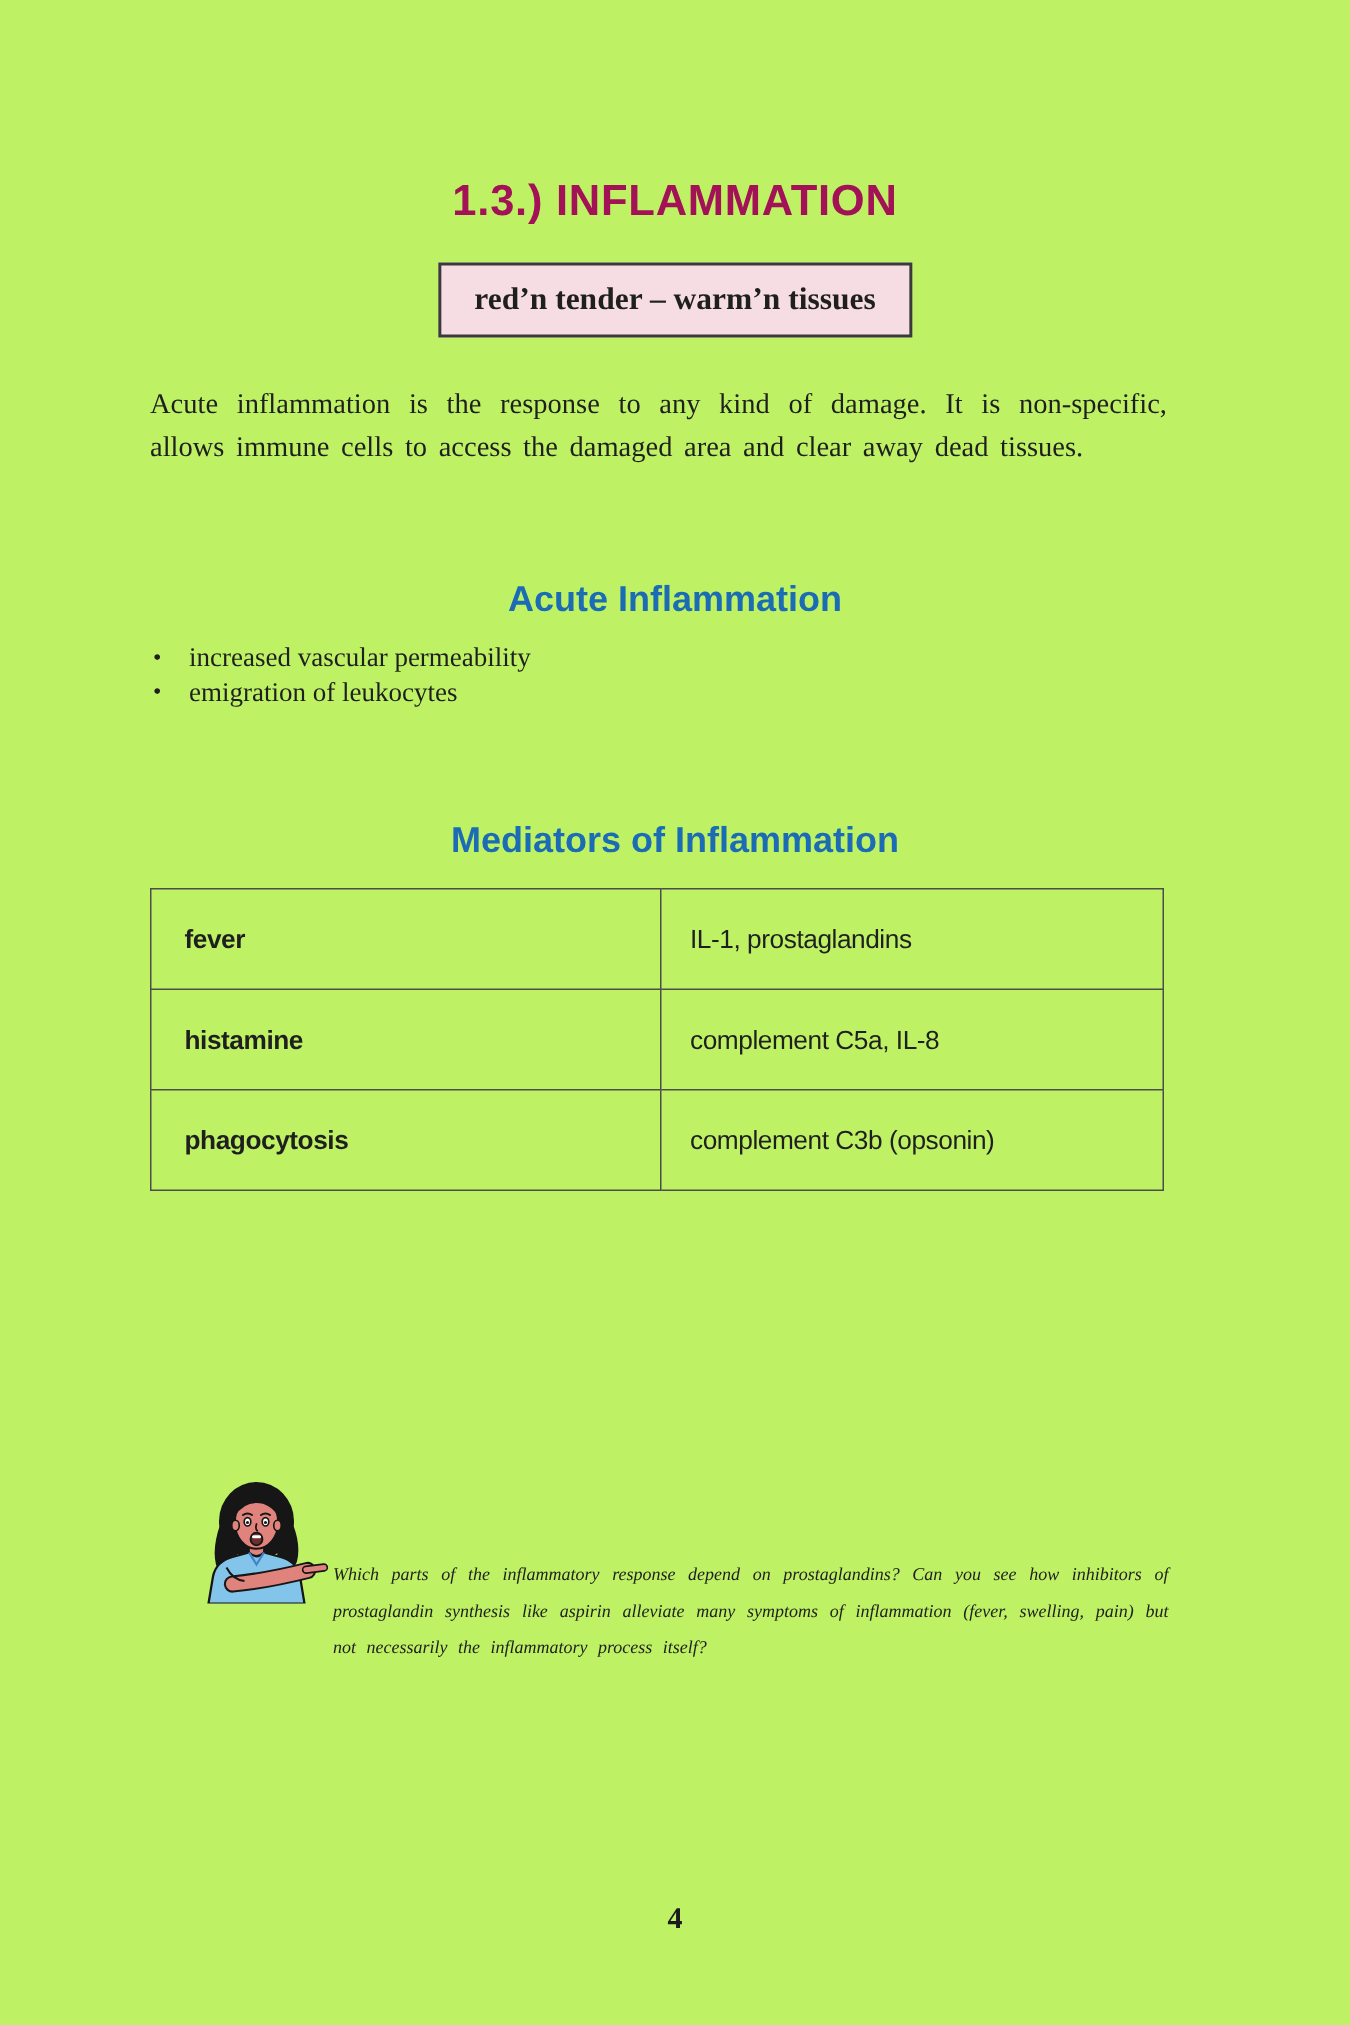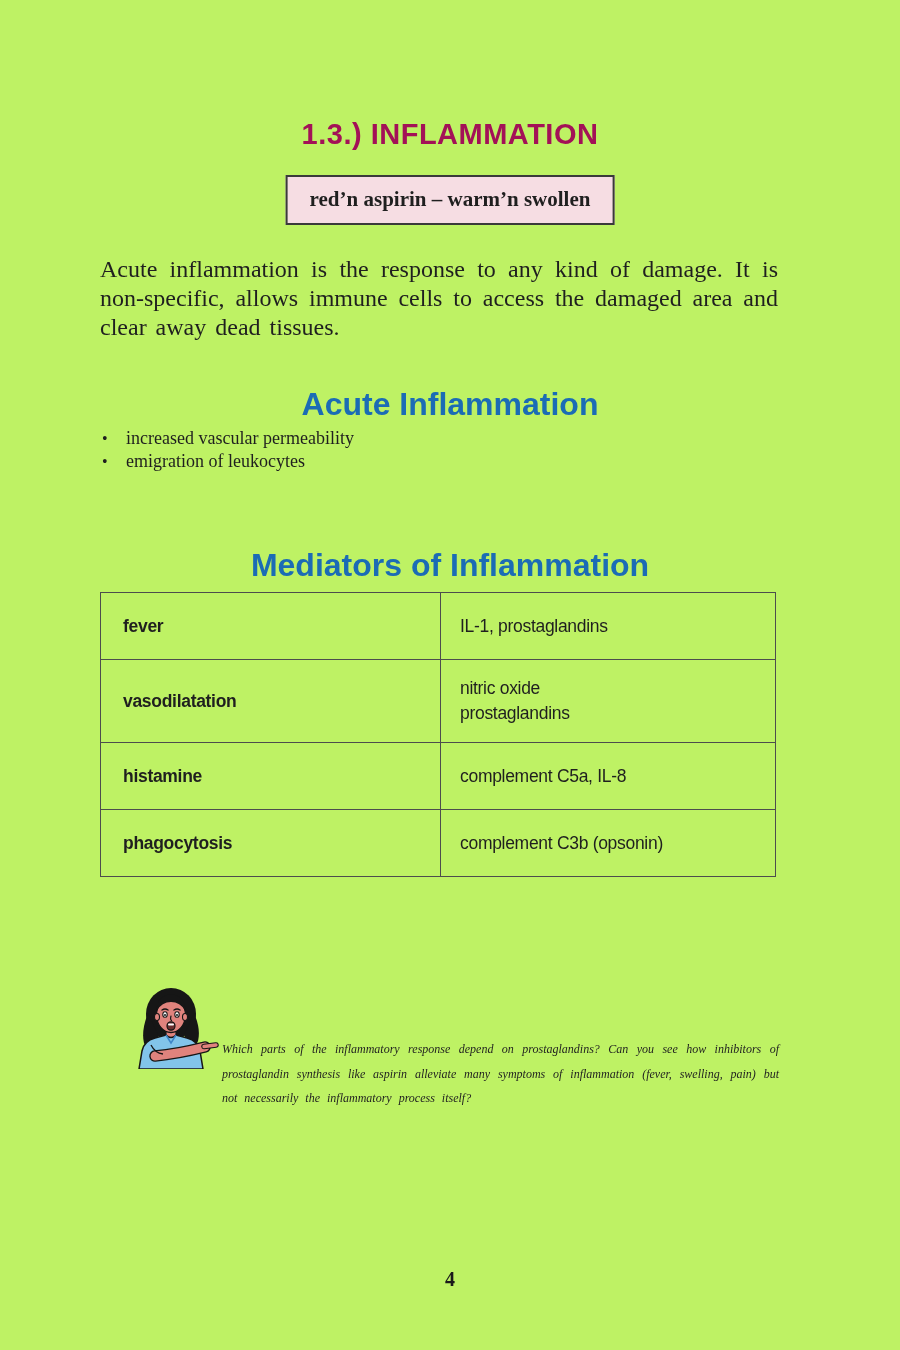--- a/index.html
+++ b/index.html
@@ -37,33 +37,33 @@
   .tagline-box span {
     font-family: "Liberation Serif", serif;
     font-weight: bold;
     font-size: 21px;
     color: #1f1f1f;
     white-space: nowrap;
   }
   .intro {
     position: absolute;
     top: 255px; left: 100px; width: 678px;
-    font-size: 24px;
+    font-size: 19px;
     line-height: 29px;
     text-align: justify;
     word-spacing: 3px;
     color: #1f1f1f;
   }
   .section-heading {
     position: absolute;
     left: 0; width: 100%;
     text-align: center;
     font-family: "Liberation Sans", sans-serif;
     font-weight: bold;
-    font-size: 32px;
+    font-size: 24px;
     color: #1b6cb5;
   }
   .heading-acute { top: 386px; }
   .heading-mediators { top: 547px; }
   .bullets {
     position: absolute;
     top: 427px; left: 100px; width: 500px;
     list-style: none;
   }
   .bullets li {
@@ -131,44 +131,39 @@
   }
 </style>
 </head>
 <body>
 
 <div class="page">
 
   <h1 class="title">1.3.) INFLAMMATION</h1>
 
   <div class="tagline-box">
-    <span>red’n aspirin – warm’n swollen</span>
+    <span>red’n tender – warm’n tissues</span>
   </div>
 
   <p class="intro">Acute inflammation is the response to any kind of damage. It is non-specific, allows immune cells to access the damaged area and clear away dead tissues.</p>
 
   <h2 class="section-heading heading-acute">Acute Inflammation</h2>
 
   <ul class="bullets">
     <li>increased vascular permeability</li>
     <li>emigration of leukocytes</li>
   </ul>
 
   <h2 class="section-heading heading-mediators">Mediators of Inflammation</h2>
 
   <table class="mediators-table">
     <tbody>
       <tr>
         <td class="cell-label">fever</td>
         <td class="cell-value">IL-1, prostaglandins</td>
-      </tr>
-      <tr class="tall">
-        <td class="cell-label">vasodilatation</td>
-        <td class="cell-value">nitric oxide
-prostaglandins</td>
       </tr>
       <tr>
         <td class="cell-label">histamine</td>
         <td class="cell-value">complement C5a, IL-8</td>
       </tr>
       <tr>
         <td class="cell-label">phagocytosis</td>
         <td class="cell-value">complement C3b (opsonin)</td>
       </tr>
     </tbody>

